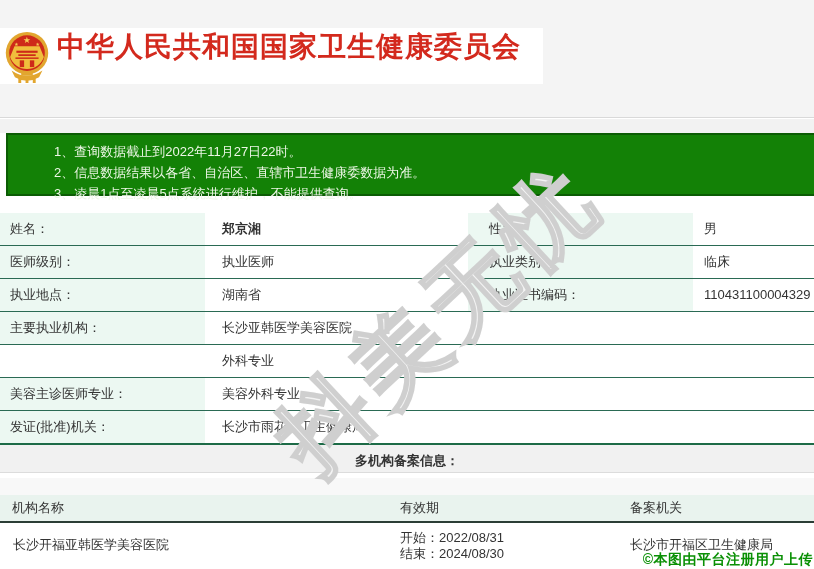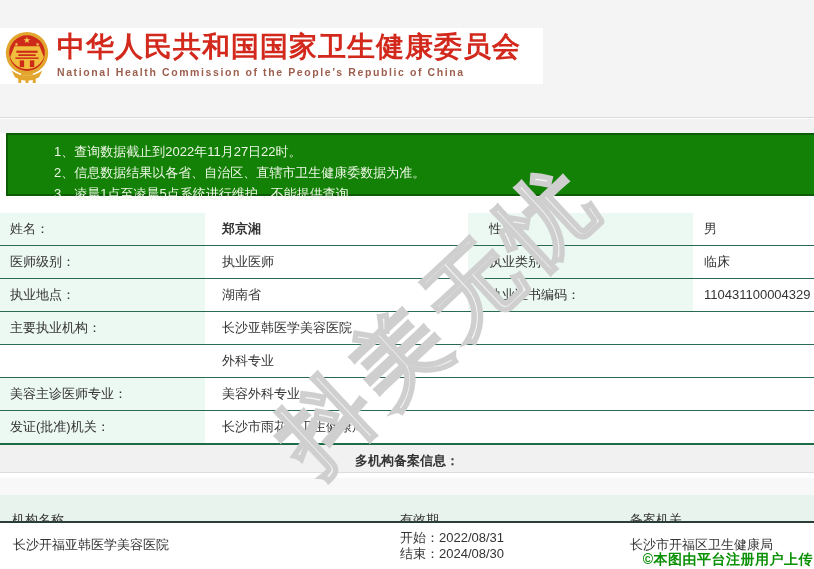--- a/index.html
+++ b/index.html
@@ -38,21 +38,21 @@
   .c4 { left:697px; width:117px; padding-left:7px; }
   .c2wide { left:213px; width:601px; }
   .bold { font-weight:bold; }
 
   
   .sec-line { position:absolute; left:0; top:443px; width:814px; height:2px; background:#1d6b47; }
   .sec-header { position:absolute; left:0; top:445px; width:814px; height:28px; background:#f1f1f1;
     border-bottom:1px solid #dcdcdc; text-align:center; line-height:32px; font-weight:bold; color:#333; }
   .sec-spacer { position:absolute; left:0; top:478px; width:814px; height:17px; background:#f8f8f8; }
   .bt-header { position:absolute; left:0; top:495px; width:814px; height:26px; background:#e9f3ee; }
-  .bt-h { position:absolute; top:12px; height:26px; line-height:26px; color:#333; white-space:nowrap;text-align:center; }
+  .bt-h { position:absolute; top:0; height:26px; line-height:26px; color:#333; white-space:nowrap;text-align:center; }
   .bt-line { position:absolute; left:0; top:521px; width:814px; height:2px; background:#2b3e36; }
   .bt-row { position:absolute; left:0; top:523px; width:814px; height:46px; background:#fff;text-decoration:underline; }
   .bt-cell { position:absolute; white-space:nowrap; color:#333; line-height:16px; }
   .col-org { left:13px; top:14px; }
   .col-valid1 { left:400px; top:7px; }
   .col-valid2 { left:400px; top:23px; }
   .col-auth { left:630px; top:14px; }
 
   
   .wm-diagonal { position:absolute; left:155px; top:258px; width:570px; text-align:center;
@@ -83,21 +83,20 @@
         <rect x="15.5" y="32.5" width="4.5" height="7" fill="#CE2A19"></rect>
         <rect x="26" y="32.5" width="4.5" height="7" fill="#CE2A19"></rect>
         <rect x="17" y="45.5" width="12" height="3" fill="#E2A62F"></rect>
         <path d="M7 43 q16 11 32 0 l-3.5 7 q-12.5 7.5 -25 0 z" fill="#E2A62F"></path>
         <rect x="14" y="51" width="3" height="5" fill="#E2A62F"></rect>
         <rect x="21.5" y="52" width="3" height="4" fill="#E2A62F"></rect>
         <rect x="29" y="51" width="3" height="5" fill="#E2A62F"></rect>
       </svg>
       <div class="titles">
         <div class="title-cn">中华人民共和国国家卫生健康委员会</div>
-        <div class="title-en">National Health Commission of the People’s Republic of China</div>
       </div>
     </div>
   </div>
   <div class="header-substrip"></div>
 
   <div class="notice">
     <div>1、查询数据截止到2022年11月27日22时。</div>
     <div>2、信息数据结果以各省、自治区、直辖市卫生健康委数据为准。</div>
     <div>3、凌晨1点至凌晨5点系统进行维护，不能提供查询。</div>
   </div>

